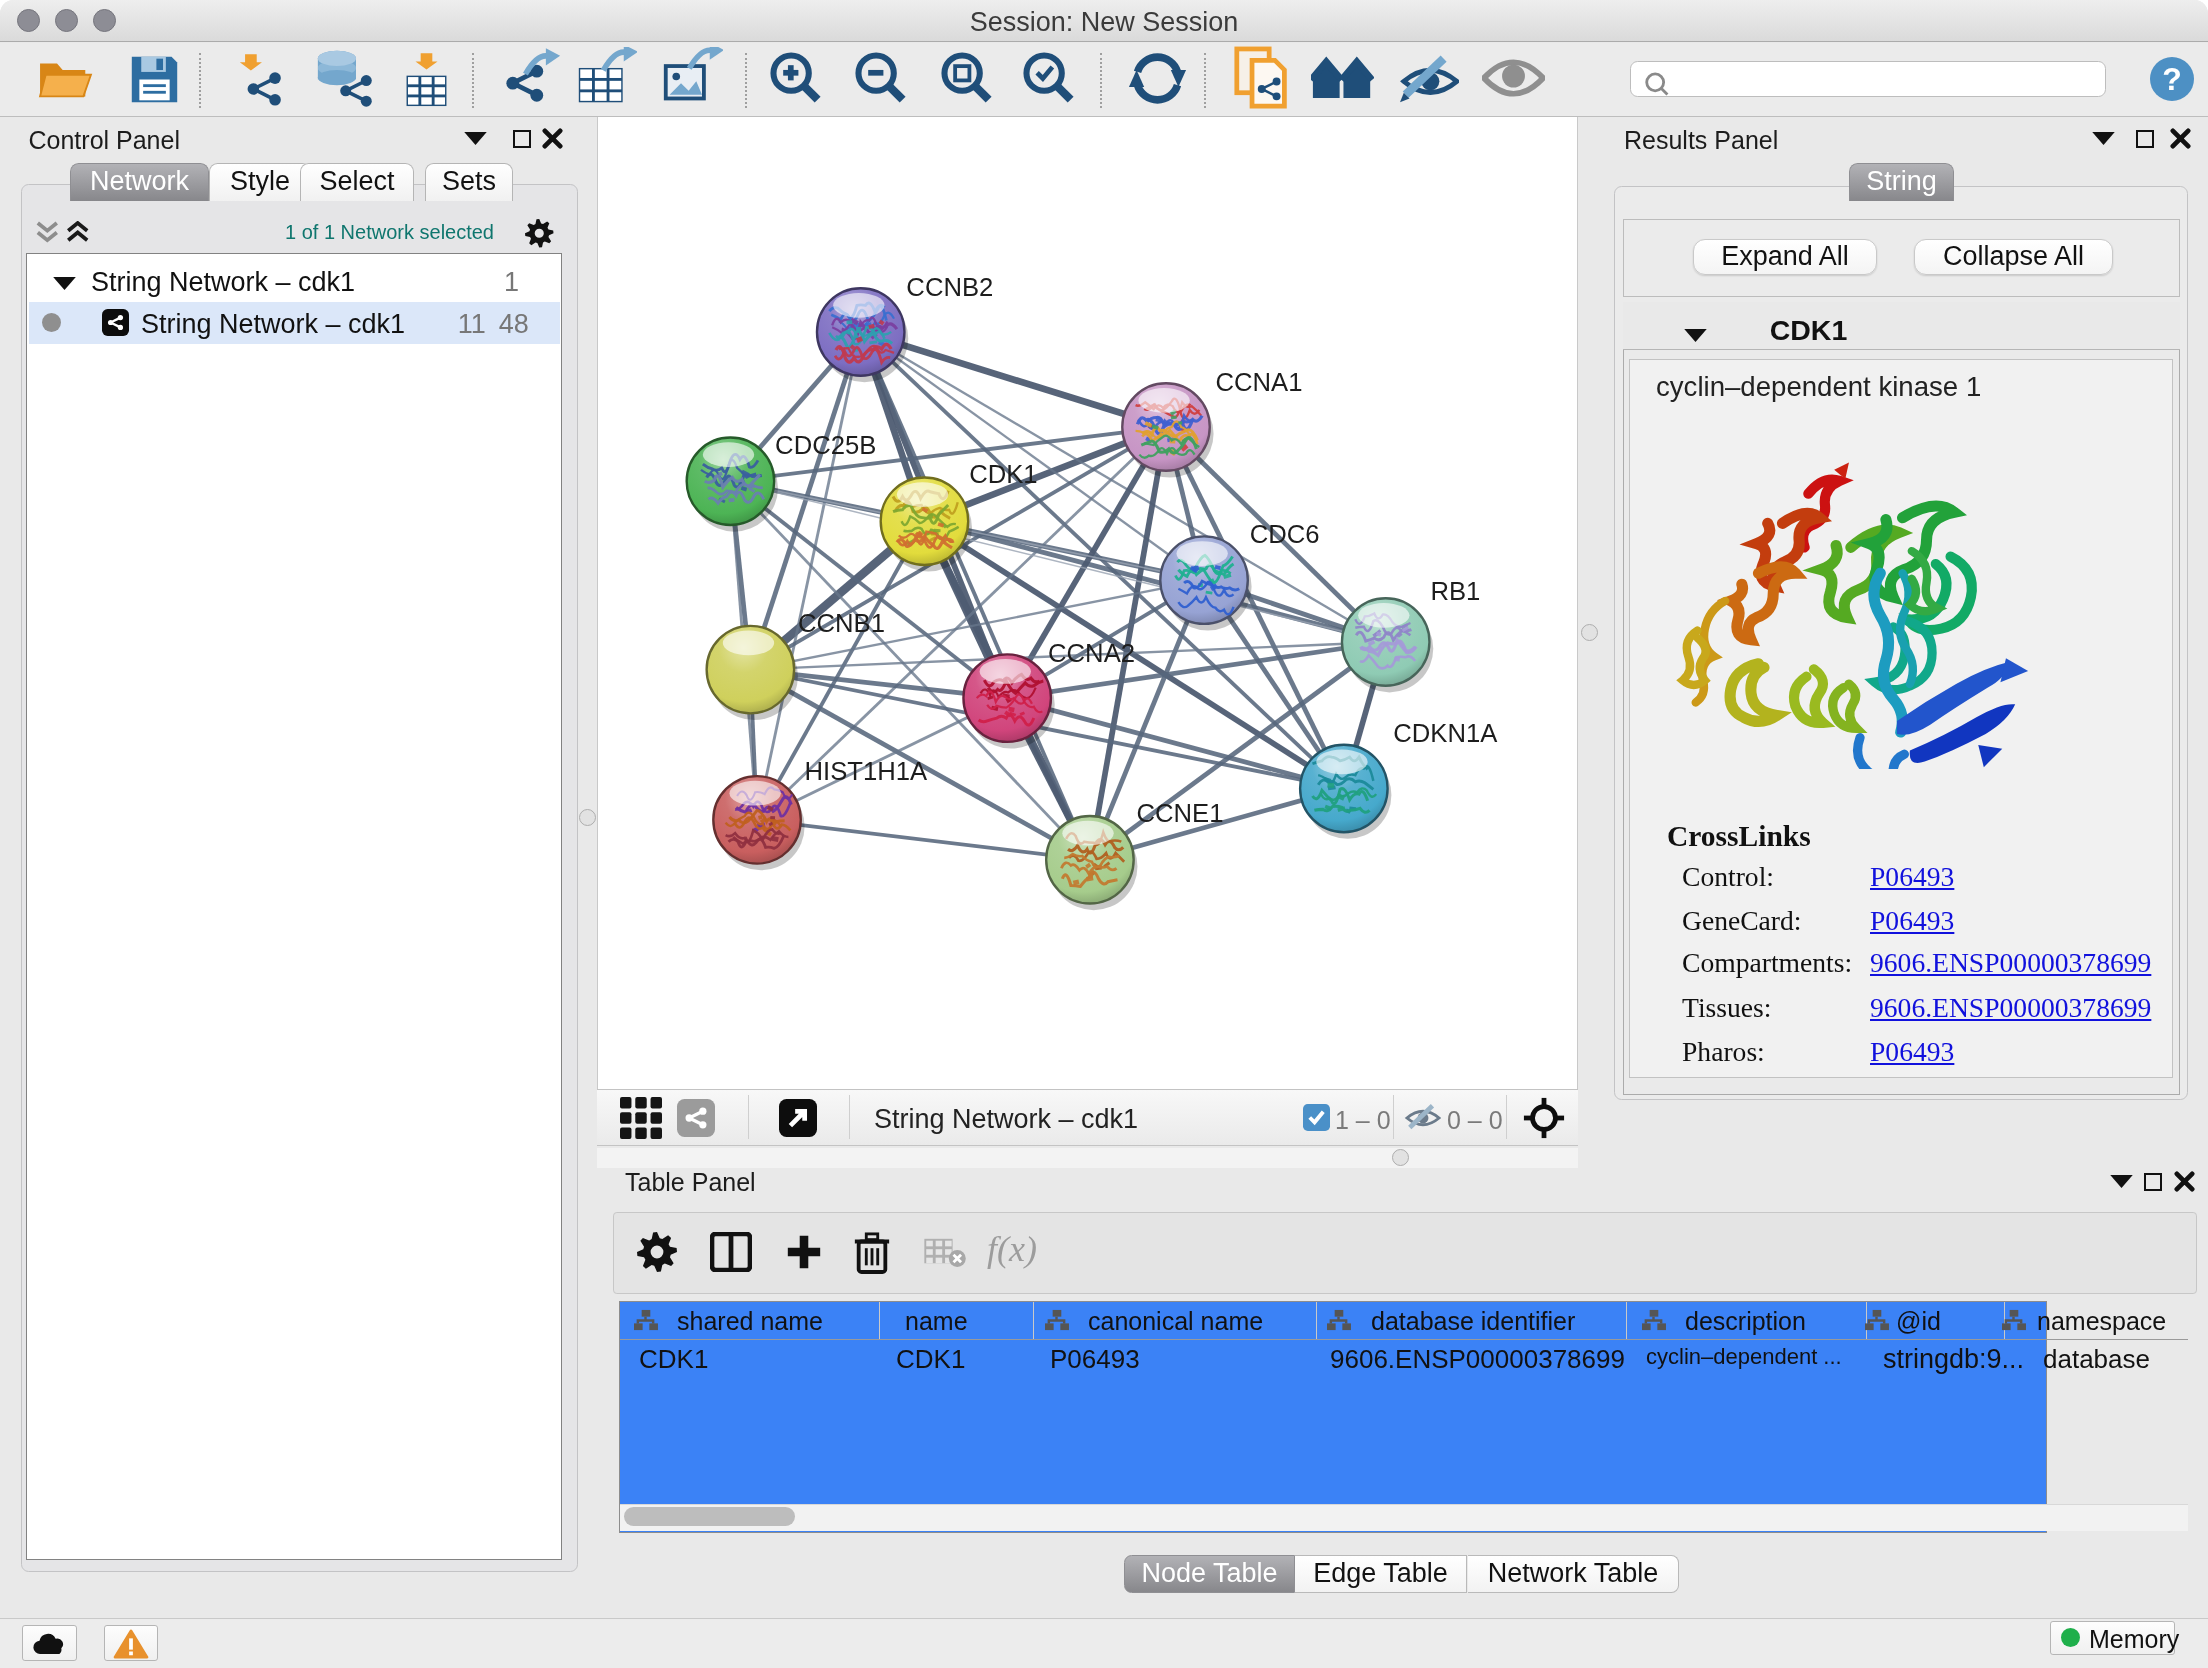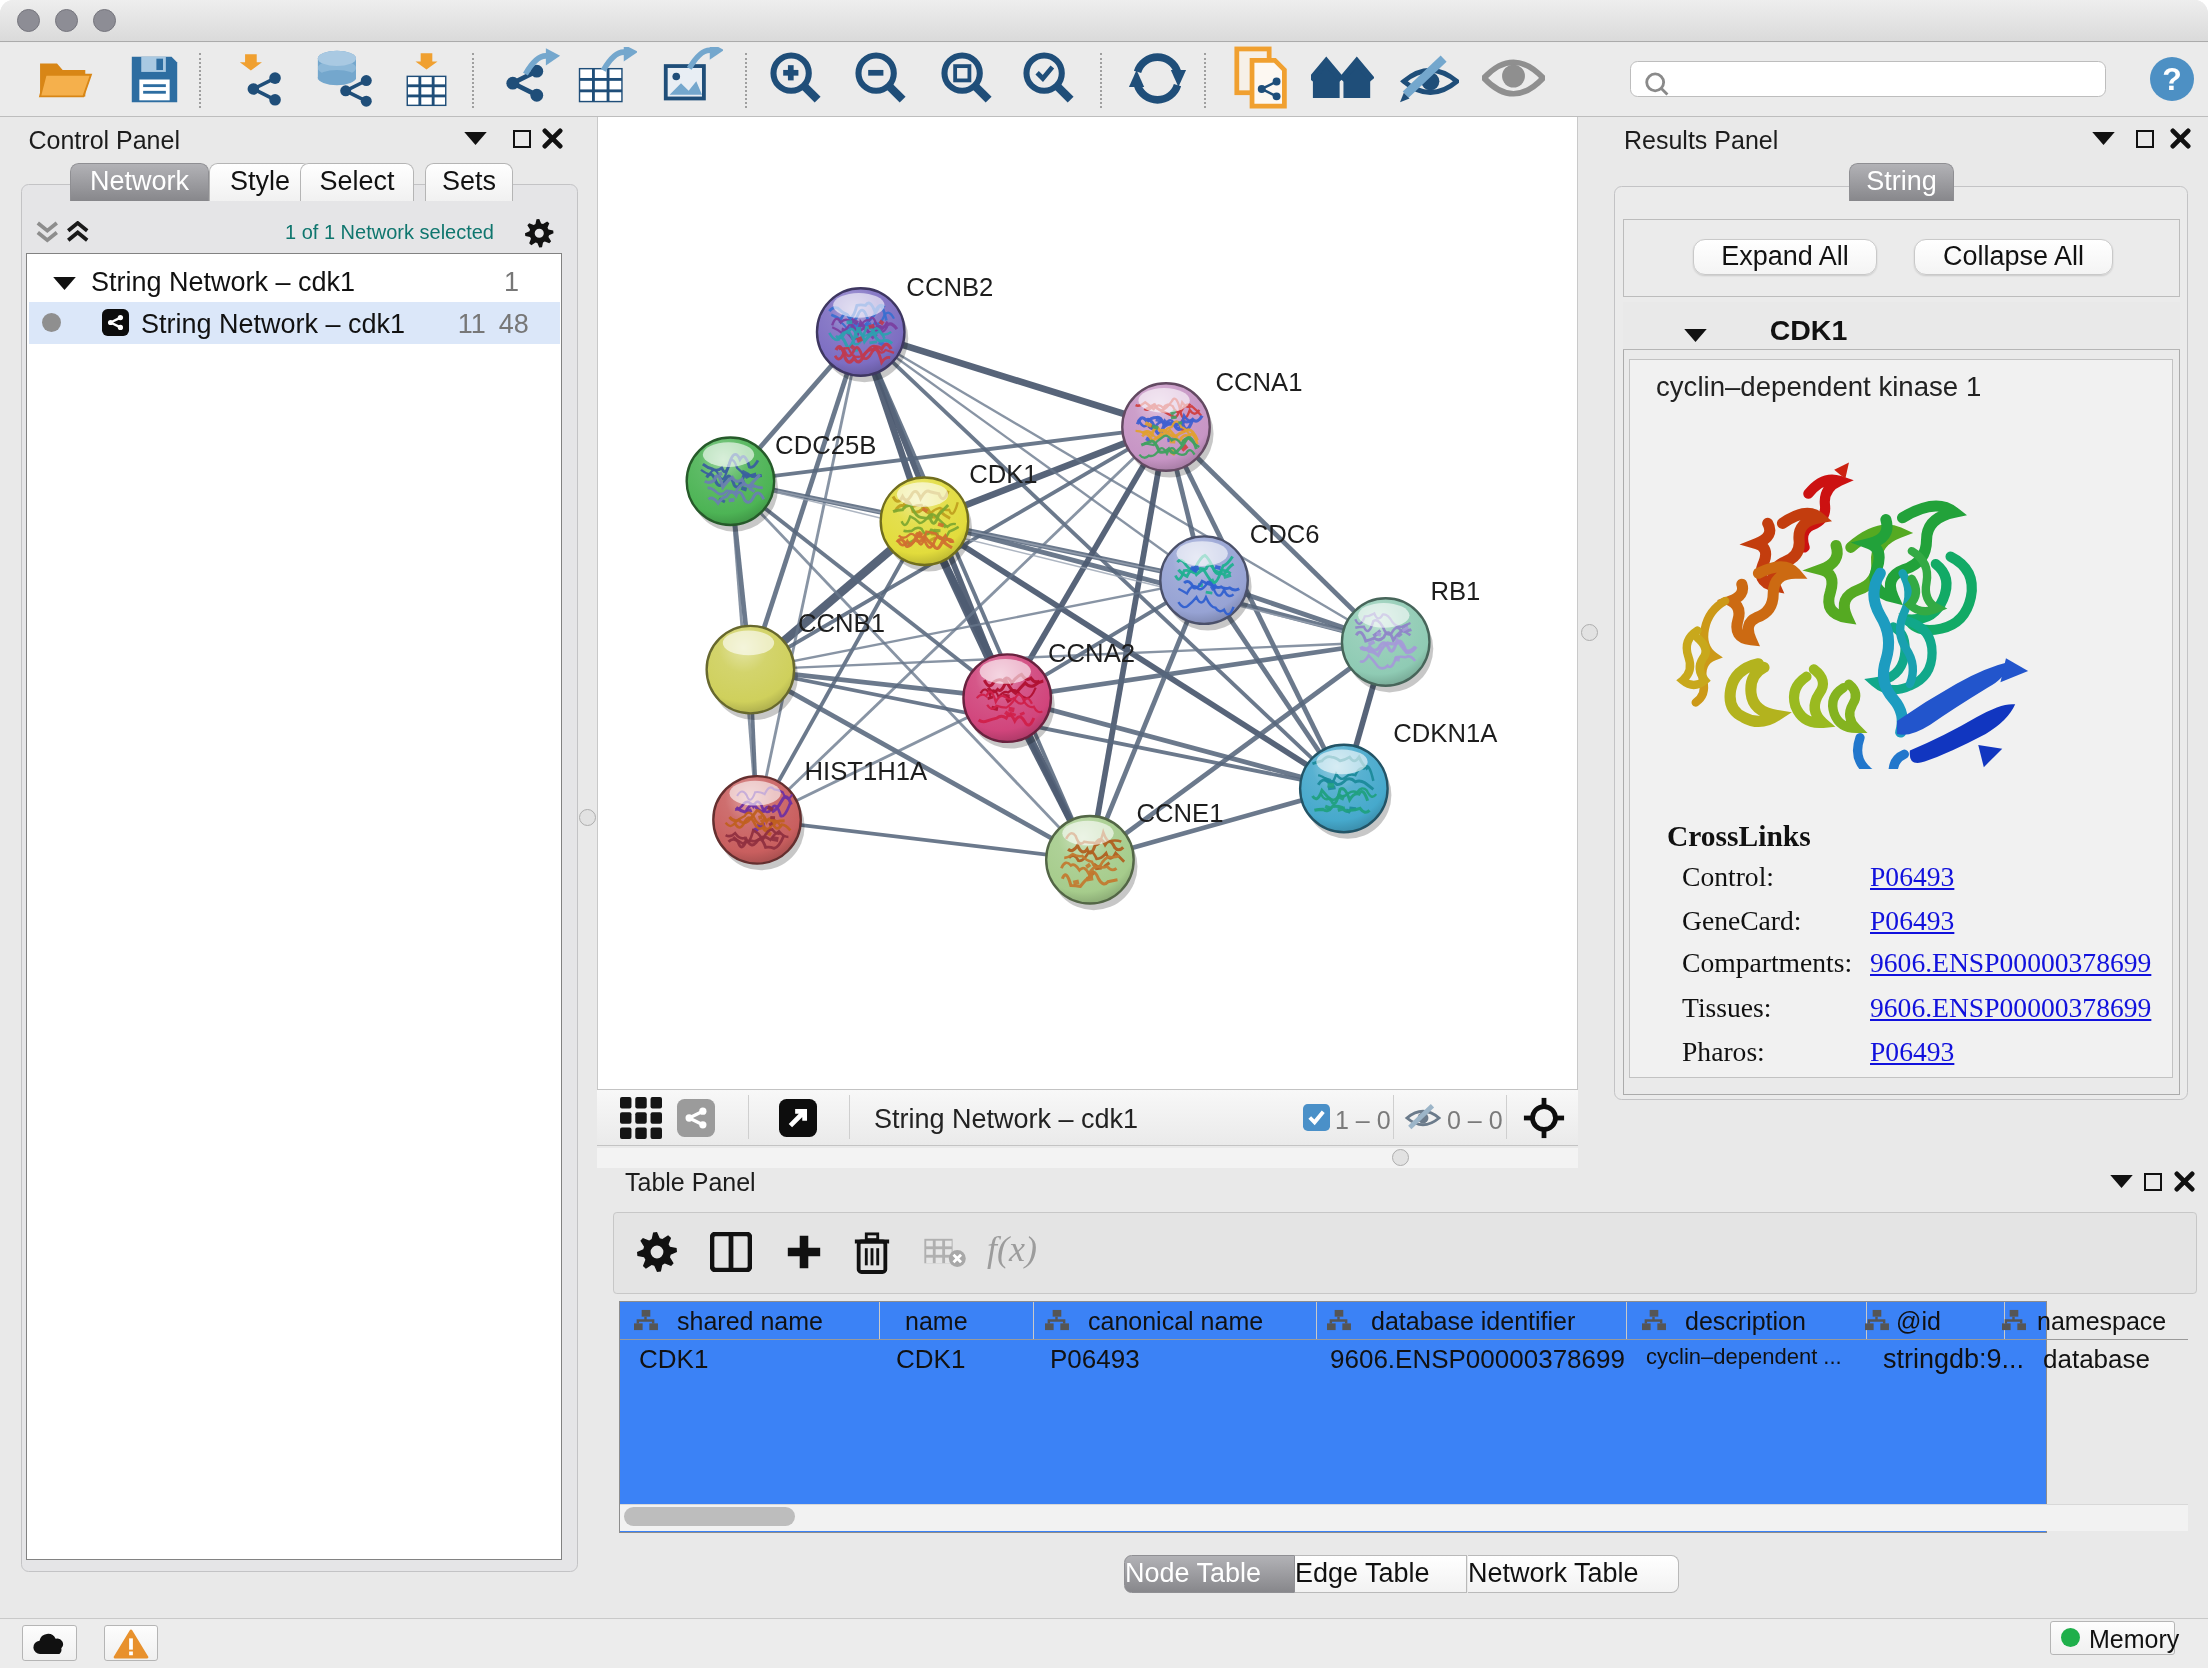--- a/index.html
+++ b/index.html
@@ -23,30 +23,31 @@
 #cdkbody{position:absolute;left:1629px;top:359px;width:544px;height:719px;background:#f1f1f1;border:1px solid #c2c2c2}
 .serif{font-family:"Liberation Serif",serif}
 .lnk{color:#1111dd;text-decoration:underline}
 #canvas{position:absolute;left:597px;top:117px;width:981px;height:972px;background:#fff;border-left:1px solid #c9c9c9;border-right:1px solid #c9c9c9}
 #cvtools{position:absolute;left:597px;top:1089px;width:981px;height:57px;background:linear-gradient(#f8f8f8,#eaeaea);border-top:1.9px solid #c3c3c3;border-bottom:1.9px solid #c3c3c3}
 .cvsep{position:absolute;height:44px;width:0;border-left:1.9px solid #cfcfcf}
 #scrollstrip{position:absolute;left:597px;top:1148px;width:981px;height:20px;background:#f3f3f3}
 #tptools{position:absolute;left:613px;top:1212px;width:1584px;height:82px;background:#e4e4e4;border:1.9px solid #c7c7c7;border-radius:3.8px}
 #tptable{position:absolute;left:619px;top:1301px;width:1428px;height:232px;background:#3b82f6;border:1.9px solid #8d8d8d}
 .colsep{position:absolute;top:0;height:37px;width:0;border-left:1px solid #c9c9c9}
-.tabbtn2{position:absolute;top:1555px;height:38px;border:1.9px solid #b9b9b9;background:linear-gradient(#ffffff,#f2f2f2);color:#111;font-size:27px;line-height:34px}
+.tabbtn2{position:absolute;top:1555px;height:38px;border:1.9px solid #b9b9b9;background:linear-gradient(#ffffff,#f2f2f2);color:#111;font-size:27px;text-align:center;line-height:34px}
 .tabbtn2.tabsel{background:linear-gradient(#b2b2b6,#87878b);color:#fff;border-color:#8f8f93}
 #statusbar{position:absolute;left:0;top:1618px;width:2208px;height:50px;background:#ececec;border-top:1.9px solid #c9c9c9}
 .sbtn{position:absolute;top:1625px;height:36px;background:linear-gradient(#fdfdfd,#f0f0f0);border:1.9px solid #b5b5b5;border-radius:2.9px}
 </style></head><body>
 <div id="win">
 <div id="titlebar">
 <div class="tl" style="left:17px"></div>
       <div class="tl" style="left:55px"></div>
       <div class="tl" style="left:93px"></div>
+<div id="title">Session: New Session</div>
 </div>
 <div id="toolbar">
 <svg class="abs" style="left:36px;top:11.4px" width="59" height="49" viewBox="0 0 62 52">
 <path d="M4,10 L22,10 L28,17 L52,17 L52,45 L4,45 Z" fill="#d88616"></path>
 <path d="M10,22 L58,22 L50,45 L4,45 Z" fill="#f5b04c" stroke="#d88616" stroke-width="2"></path>
       </svg>
       <svg class="abs" style="left:128px;top:9.5px" width="53" height="53" viewBox="0 0 56 56">
 <path d="M4,4 L46,4 L52,10 L52,52 L4,52 Z" fill="#2d6da1"></path>
 <rect x="14" y="4" width="26" height="16" fill="#a9c9e2"></rect>
         <rect x="30" y="6" width="7" height="12" fill="#2d6da1"></rect>

